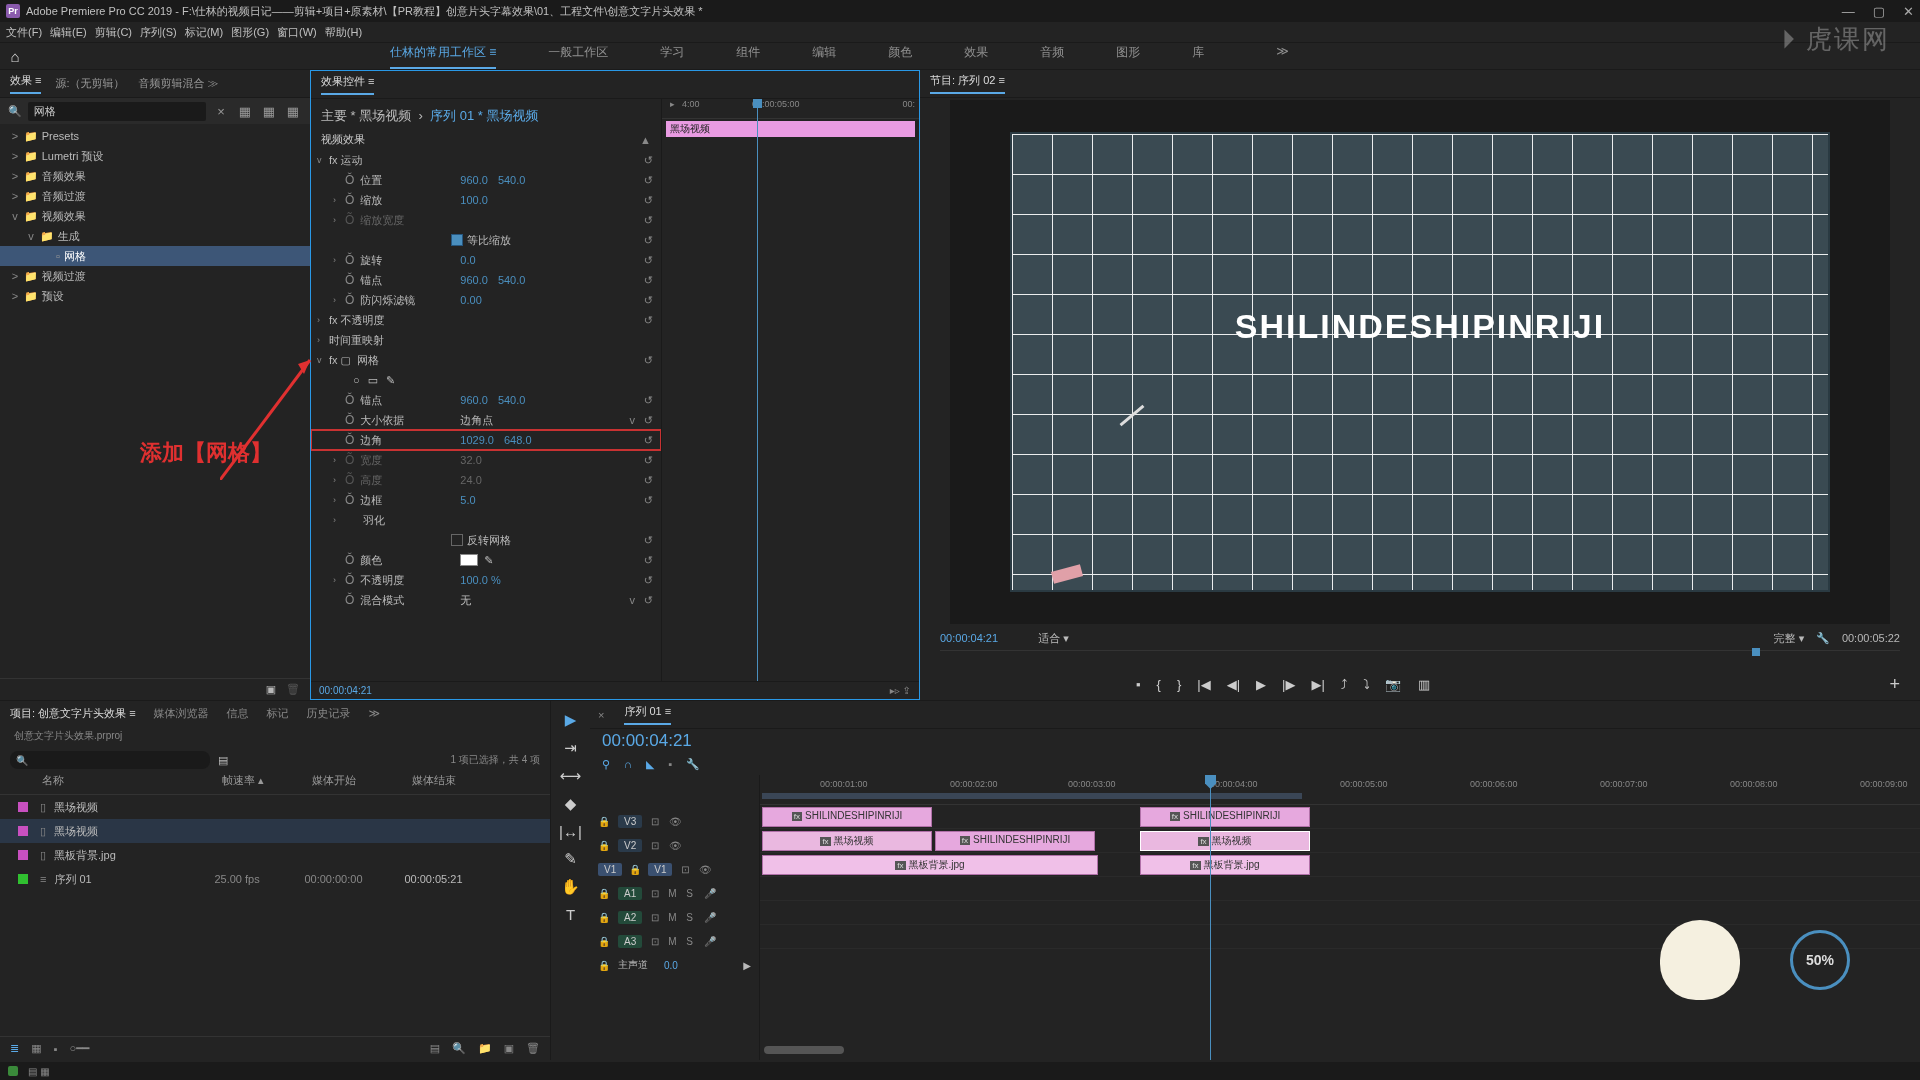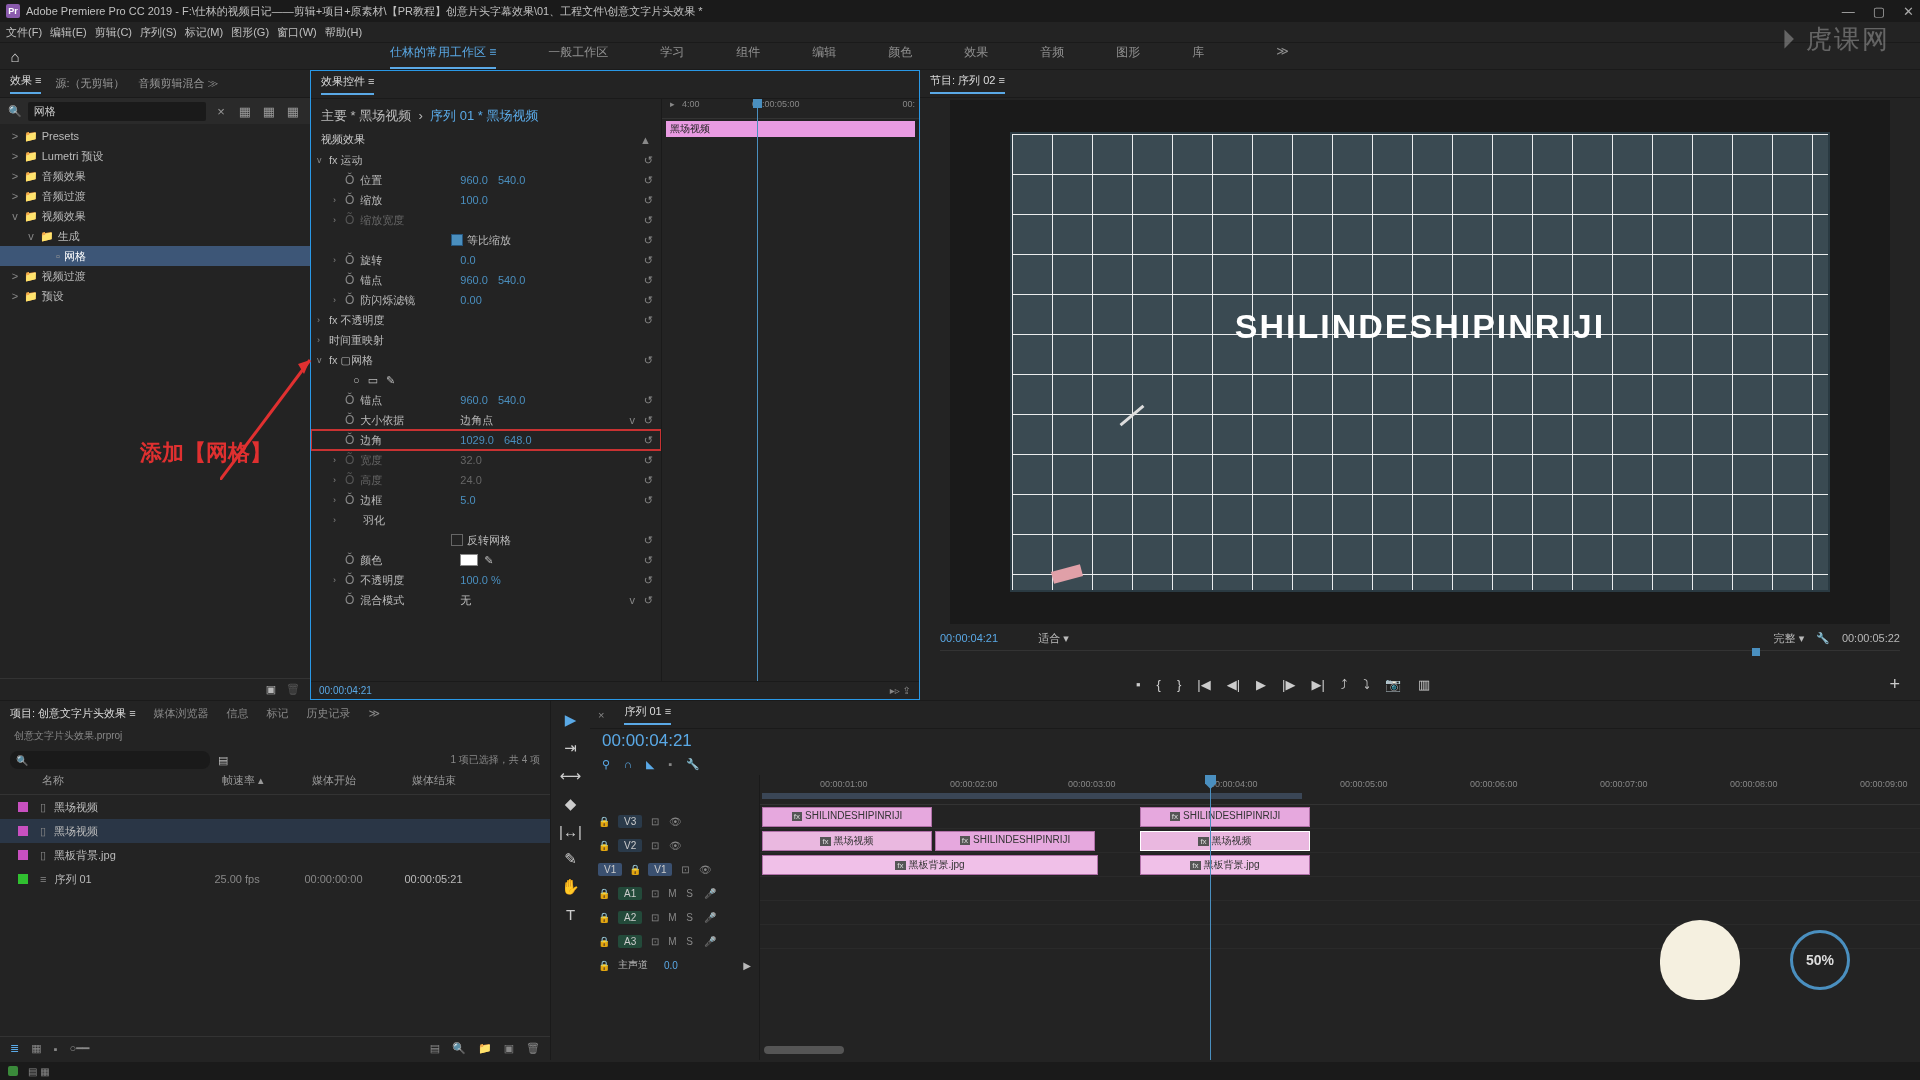--- a/index.html
+++ b/index.html
@@ -296,21 +296,21 @@
         <div class="prop-row" style="padding-left:18px">
             <span class="expand" style="left:6px">›</span>
             <span>fx 不透明度</span>
             <span class="resetbtn">↺</span>
           </div>
         <div class="prop-row" style="padding-left:18px">
             <span class="expand" style="left:6px">›</span>
             <span>时间重映射</span>
           </div>
 
-        <div class="prop-row" style="padding-left:18px"><span class="expand" style="left:6px">v</span><span style="">fx ▢</span>网格<span class="resetbtn">↺</span></div>
+        <div class="prop-row" style="padding-left:18px"><span class="expand" style="left:6px">v</span><span style="margin-right:6px">fx ▢</span>网格<span class="resetbtn">↺</span></div>
         <div class="prop-row" style="padding-left:42px">
             <span style="margin-right:8px">○</span>
             <span style="margin-right:8px">▭</span>
             <span>✎</span>
           </div>
         <div class="prop-row">
             <span class="stopwatch">Ŏ</span>
             <span class="label">锚点</span>
             <span class="val">960.0</span>
             <span class="val2">540.0</span>

